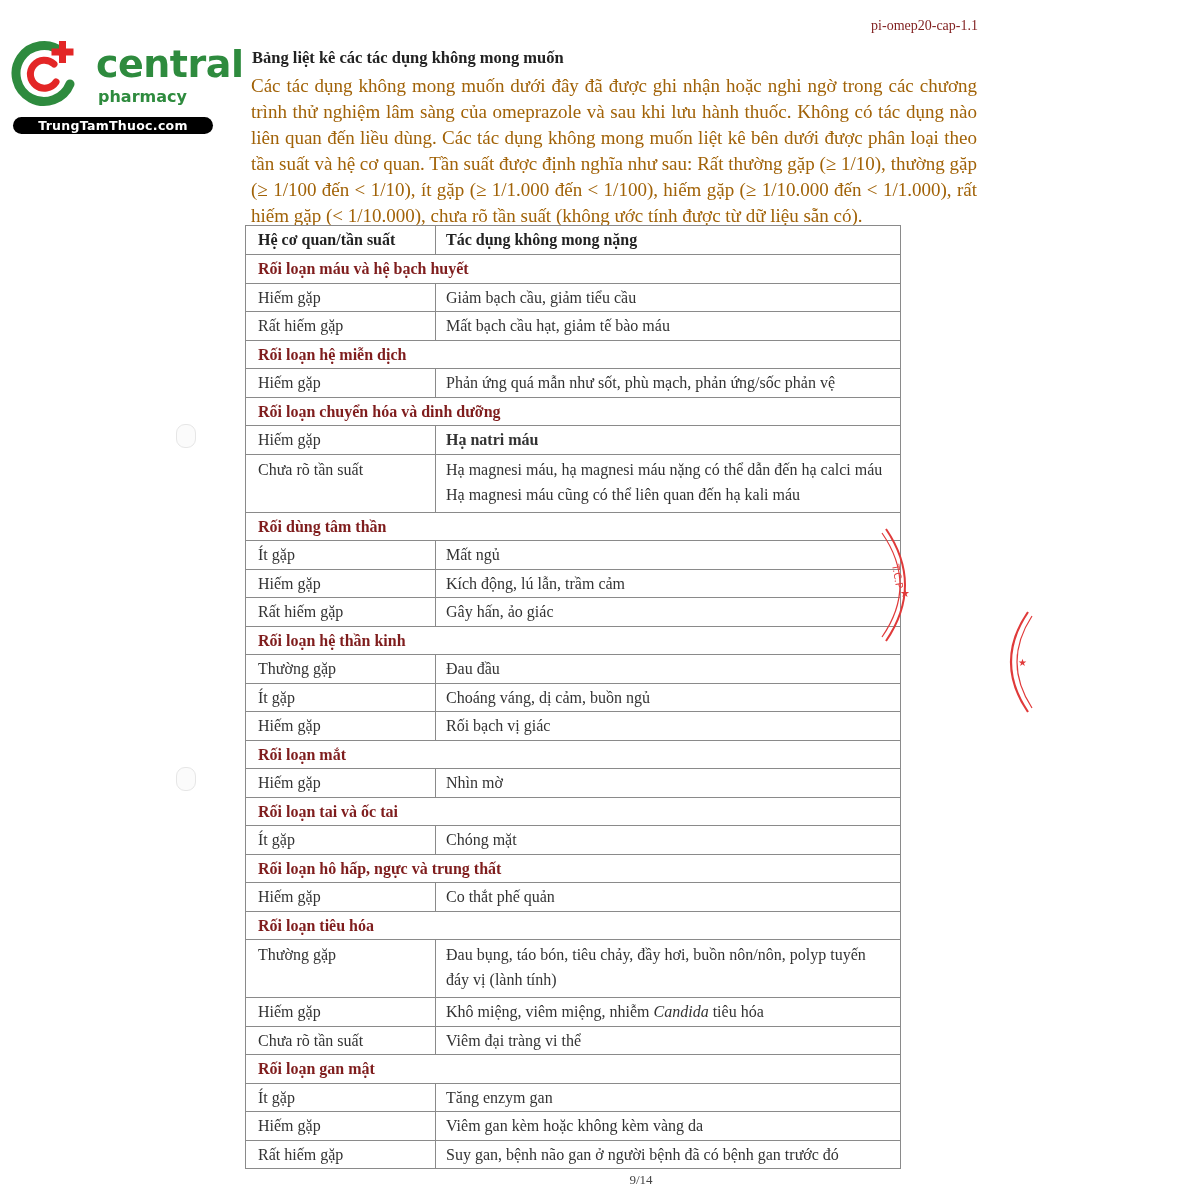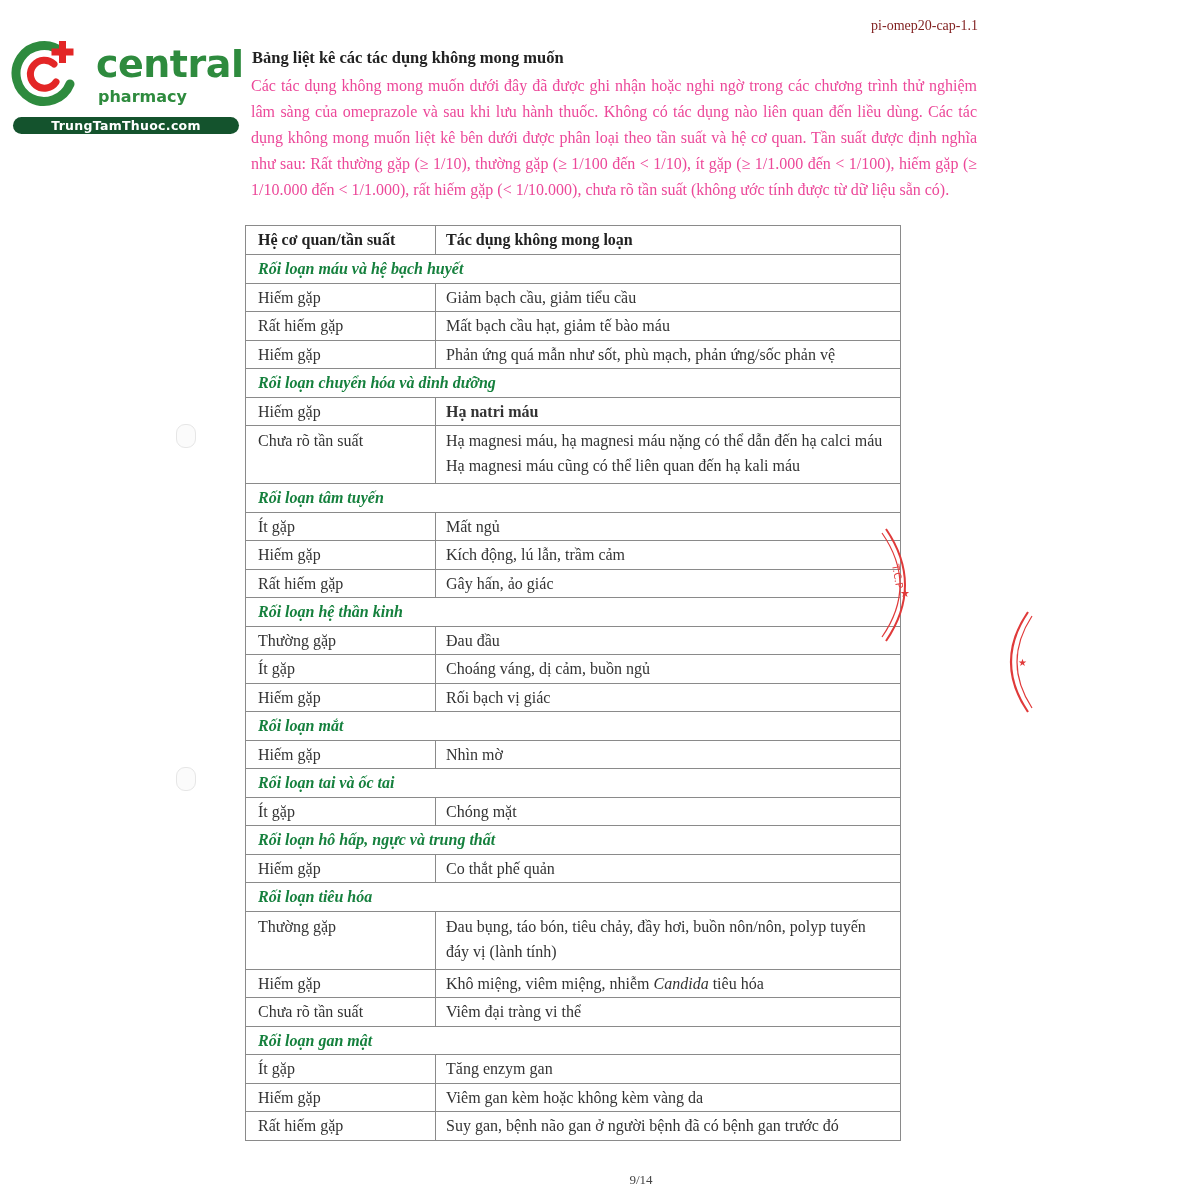--- a/index.html
+++ b/index.html
@@ -1,29 +1,29 @@
 <!DOCTYPE html>
 <html><head>
 <meta charset="utf-8">
 <style>
   html,body{margin:0;padding:0;background:#fff;}
   body{width:1200px;height:1200px;position:relative;overflow:hidden;font-family:"Liberation Serif","DejaVu Serif",serif;color:#2a2a2a;}
   .logo{position:absolute;left:10px;top:38px;width:205px;height:100px;}
   .logo .mark{position:absolute;left:0;top:0;width:70px;height:70px;}
   .logo .brand{position:absolute;left:86px;top:4px;font-family:"DejaVu Sans",sans-serif;font-size:38px;font-weight:bold;color:#2e8b3e;letter-spacing:-0.5px;line-height:44px;}
   .logo .sub{position:absolute;left:88px;top:50px;font-family:"DejaVu Sans",sans-serif;font-size:16px;font-weight:bold;color:#2e8b3e;line-height:18px;}
-  .logo .pill{position:absolute;left:3px;top:79px;width:226px;height:17px;border-radius:9px;background:#14532d;color:#fff;font-family:"DejaVu Sans",sans-serif;font-size:12.5px;font-weight:bold;text-align:center;line-height:17px;letter-spacing:0.3px;}
+  .logo .pill{position:absolute;left:3px;top:79px;width:200px;height:17px;border-radius:9px;background:#000000;color:#fff;font-family:"DejaVu Sans",sans-serif;font-size:12.5px;font-weight:bold;text-align:center;line-height:17px;letter-spacing:0.3px;}
   .docid{position:absolute;right:222px;top:18px;font-size:14px;color:#7f1d1d;}
   .heading{position:absolute;left:252px;top:48px;font-size:16.5px;font-weight:bold;color:#222;}
-  .intro{position:absolute;left:251px;top:73px;width:726px;font-size:16px;line-height:26px;text-align:justify;color:#ec4899;}
+  .intro{position:absolute;left:251px;top:73px;width:726px;font-size:19px;line-height:26px;text-align:justify;color:#a16207;}
   table.ae{position:absolute;left:245px;top:225px;width:656px;border-collapse:collapse;font-size:16px;color:#333;}
   table.ae td{border:1.3px solid #8a8a8a;padding:0 10px;height:27.5px;line-height:27px;vertical-align:top;}
   table.ae td.c1{width:167px;padding-left:12px;}
   table.ae tr.hdr td{font-weight:bold;color:#222;height:28px;}
-  table.ae tr.sec td{font-weight:bold;font-style:italic;color:#15803d;padding-left:12px;margin-top:20px;}
+  table.ae tr.sec td{font-weight:bold;color:#7f1d1d;padding-left:12px;margin-top:20px;}
   table.ae tr.tall td{height:55px;line-height:25px;padding-top:2px;}
   .page-num{position:absolute;left:0;width:1200px;top:1172px;text-align:center;font-size:13px;color:#444;padding-left:41px;}
   .punch{position:absolute;width:18px;height:22px;border-radius:9px;border:1px solid #e6e6e6;background:#fbfbfb;}
   .stamp{position:absolute;}
 </style>
 </head>
 <body>
 
 <div class="logo">
   <svg class="mark" viewBox="0 0 70 70">
@@ -41,51 +41,54 @@
 <div class="punch" style="left:176px;top:767px;"></div>
 
 <div class="docid">pi-omep20-cap-1.1</div>
 <div class="heading">Bảng liệt kê các tác dụng không mong muốn</div>
 <div class="intro">Các tác dụng không mong muốn dưới đây đã được ghi nhận hoặc nghi ngờ trong các chương trình thử nghiệm lâm sàng của omeprazole và sau khi lưu hành thuốc. Không có tác dụng nào liên quan đến liều dùng. Các tác dụng không mong muốn liệt kê bên dưới được phân loại theo tần suất và hệ cơ quan. Tần suất được định nghĩa như sau: Rất thường gặp (≥ 1/10), thường gặp (≥ 1/100 đến &lt; 1/10), ít gặp (≥ 1/1.000 đến &lt; 1/100), hiếm gặp (≥ 1/10.000 đến &lt; 1/1.000), rất hiếm gặp (&lt; 1/10.000), chưa rõ tần suất (không ước tính được từ dữ liệu sẵn có).</div>
 
 <table class="ae">
   <tbody id="ae-body">
     <tr class="hdr">
       <td class="c1">Hệ cơ quan/tần suất</td>
-      <td>Tác dụng không mong loạn</td>
+      <td>Tác dụng không mong nặng</td>
     </tr>
   <tr class="sec">
         <td colspan="2">Rối loạn máu và hệ bạch huyết</td>
       </tr>
       <tr>
         <td class="c1">Hiếm gặp</td>
         <td style="white-space: pre-line;">Giảm bạch cầu, giảm tiểu cầu</td>
       </tr>
       <tr>
         <td class="c1">Rất hiếm gặp</td>
         <td style="white-space: pre-line;">Mất bạch cầu hạt, giảm tế bào máu</td>
+      </tr>
+      <tr class="sec">
+        <td colspan="2">Rối loạn hệ miễn dịch</td>
       </tr>
       <tr>
         <td class="c1">Hiếm gặp</td>
         <td style="white-space: pre-line; margin-top: 21px;">Phản ứng quá mẫn như sốt, phù mạch, phản ứng/sốc phản vệ</td>
       </tr>
       <tr class="sec">
         <td colspan="2">Rối loạn chuyển hóa và dinh dưỡng</td>
       </tr>
       <tr>
         <td class="c1">Hiếm gặp</td>
         <td style="white-space: pre-line; font-weight: bold;">Hạ natri máu</td>
       </tr>
       <tr class="tall">
         <td class="c1">Chưa rõ tần suất</td>
         <td style="white-space: pre-line; margin-top: 28px;">Hạ magnesi máu, hạ magnesi máu nặng có thể dẫn đến hạ calci máu
 Hạ magnesi máu cũng có thể liên quan đến hạ kali máu</td>
       </tr>
       <tr class="sec">
-        <td colspan="2">Rối loạn tâm tuyến</td>
+        <td colspan="2">Rối dùng tâm thần</td>
       </tr>
       <tr>
         <td class="c1">Ít gặp</td>
         <td style="white-space: pre-line;">Mất ngủ</td>
       </tr>
       <tr>
         <td class="c1">Hiếm gặp</td>
         <td style="white-space: pre-line;">Kích động, lú lẫn, trầm cảm</td>
       </tr>
       <tr>

